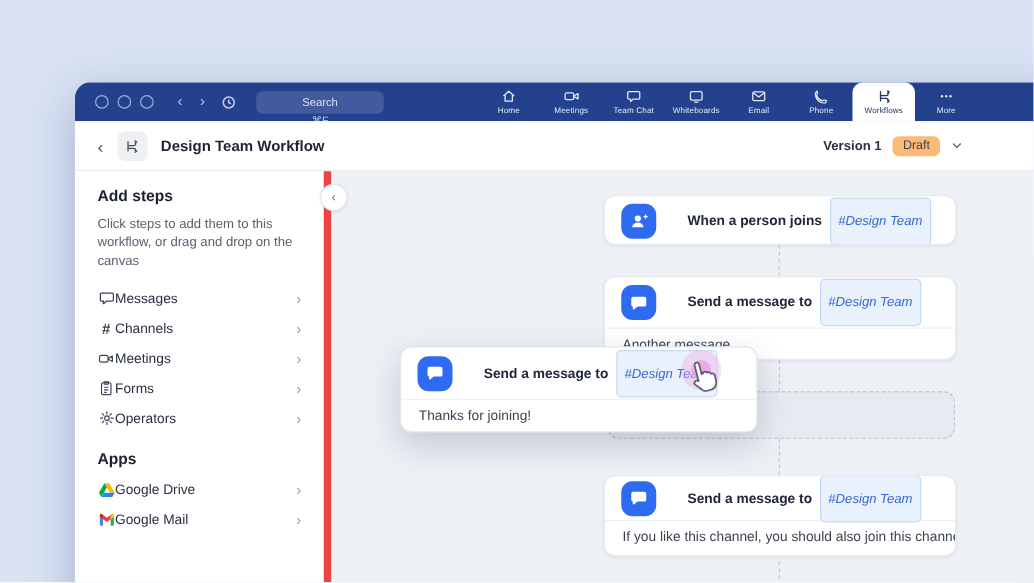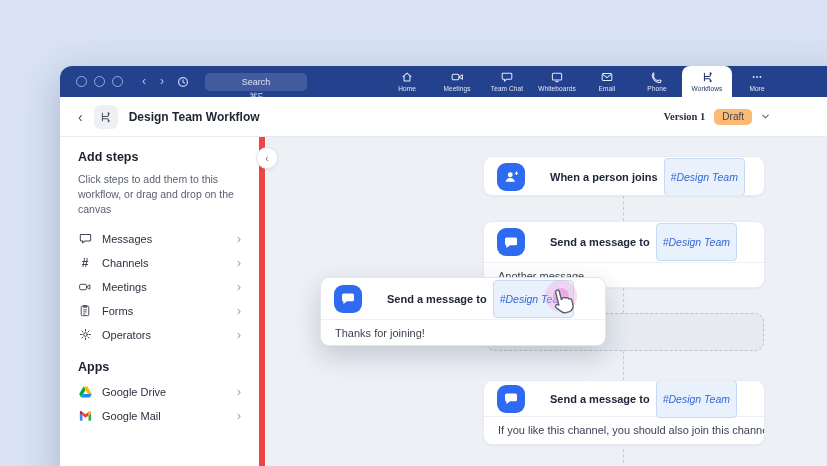--- a/index.html
+++ b/index.html
@@ -22,29 +22,29 @@
             gap:2px;color:#e4e9f8;cursor:pointer;}
   .nav-item .nav-label{font-size:6.5px;letter-spacing:.1px;}
   .nav-item.active{background:#fff;border-radius:8px 8px 0 0;color:#22335f;}
   
   .toolbar{position:absolute;left:60px;top:97px;right:0;height:39px;background:#fff;border-bottom:1px solid #e7eaef;}
   .tb-left{position:absolute;left:18px;top:0;height:39px;display:flex;align-items:center;gap:11px;}
   .back{color:#4b5262;font-size:14px;}
   .wf-badge{width:24px;height:24px;background:#eef0f4;border-radius:6px;display:flex;align-items:center;justify-content:center;color:#4b5262;}
   .tb-title{font-size:12px;font-weight:bold;color:#1e2433;}
   .tb-right{position:absolute;right:57px;top:0;height:39px;display:flex;align-items:center;gap:9px;}
-  .version{font-size:10.5px;font-weight:bold;color:#2a3140;font-family:Liberation Serif, serif;}
+  .version{font-size:10.5px;font-weight:bold;color:#2a3140;}
   .draft{font-size:10px;color:#3e4452;background:#fdba74;border-radius:5px;padding:2.5px 8px;}
   
   .sidebar{position:absolute;left:60px;top:137px;width:205px;bottom:0;background:#fff;border-right:6px solid #ef4444;
            box-sizing:border-box;padding:13px 18px 0 18px;}
   .sb-heading{font-size:12.5px;font-weight:bold;color:#1b2130;}
   .sb-desc{margin-top:8px;font-size:10.5px;line-height:1.45;color:#5a6170;}
   .sb-list{margin-top:9px;}
-  .sb-row{height:24px;display:flex;align-items:center;gap:10px;cursor:pointer;}
+  .sb-row{height:24px;display:flex;align-items:center;cursor:pointer;}
   .sb-ic{width:14px;display:flex;justify-content:center;color:#3d4452;}
   .sb-label{flex:1;font-size:11px;color:#2a3140;}
   .sb-chev{color:#9aa0ac;font-size:12px;}
   .sb-apps{margin-top:13px;font-size:12.5px;font-weight:bold;color:#1b2130;}
   .collapse-btn{position:absolute;left:256px;top:147px;width:20px;height:20px;background:#fff;border:1px solid #e4e7ed;
                 border-radius:50%;box-shadow:0 1px 3px rgba(0,0,0,.08);display:flex;align-items:center;justify-content:center;
                 color:#6a7180;font-size:10px;z-index:30;cursor:pointer;}
   
   .canvas{position:absolute;left:266px;top:137px;right:0;bottom:0;background:#edf0f5;}
   .card{position:absolute;background:#fff;border:1px solid #e8ebf1;border-radius:9px;box-shadow:0 1px 2px rgba(25,35,60,.05);box-sizing:border-box;overflow:hidden;}

